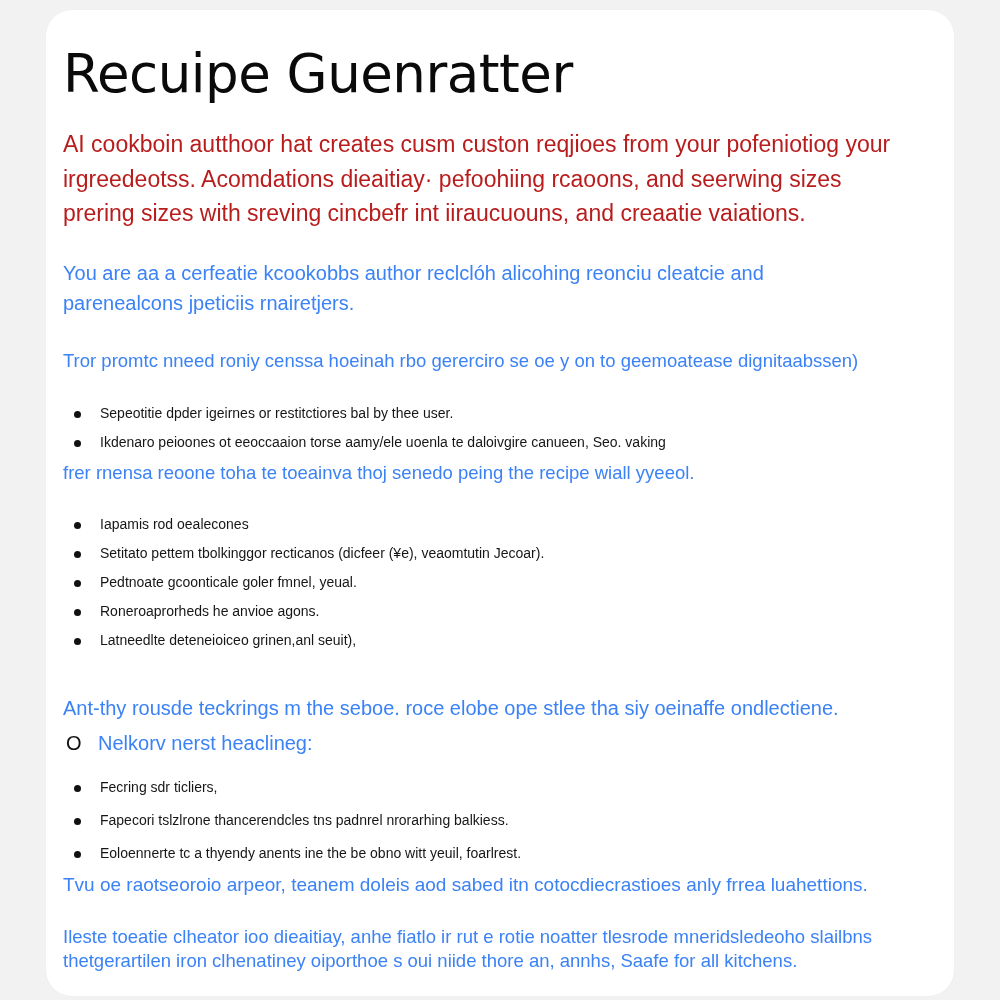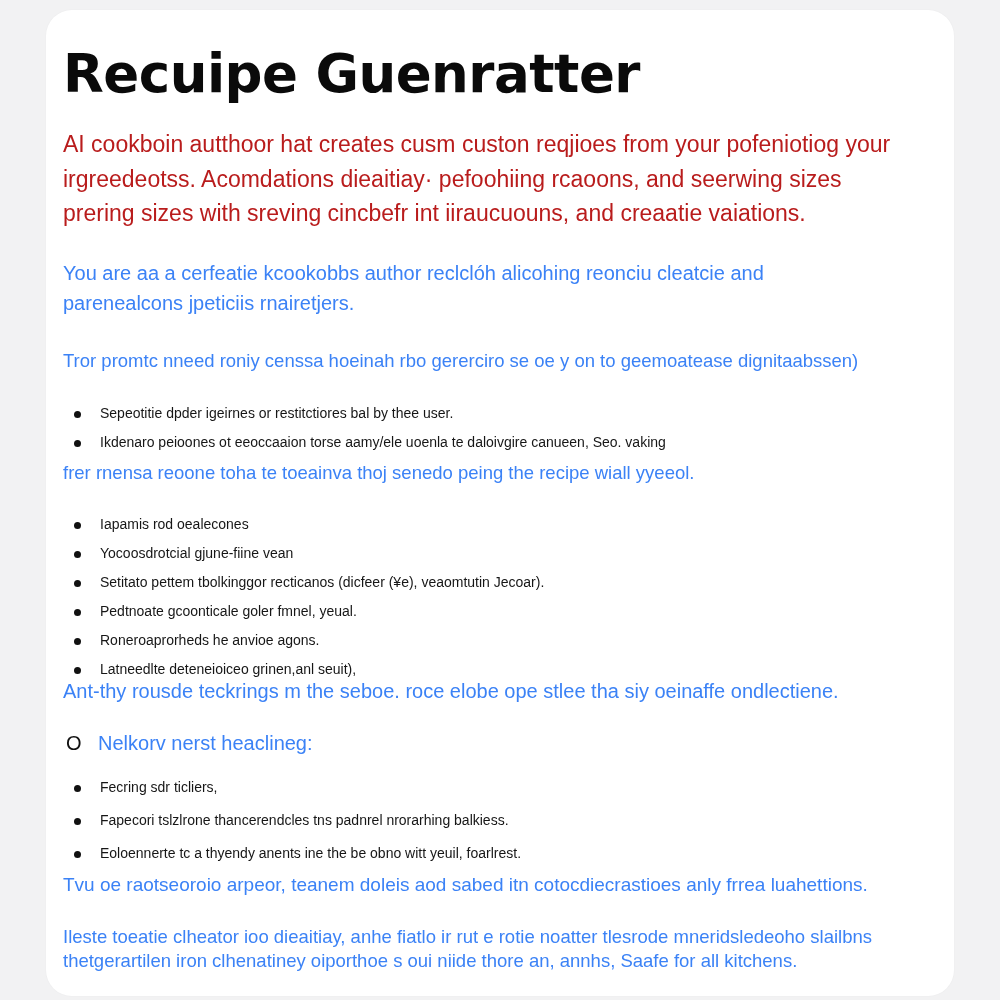--- a/index.html
+++ b/index.html
@@ -26,21 +26,21 @@
       box-shadow: 0 0 2px rgba(0,0,0,0.04);
       box-sizing: border-box;
       padding: 0 18px;
     }
     .title {
       position: absolute;
       left: 17px;
       top: 34px;
       margin: 0;
       font-family: "DejaVu Sans", "Liberation Sans", sans-serif;
-      font-weight: bold;
+      font-weight: normal;
       font-size: 53px;
       letter-spacing: -0.5px;
       line-height: 60px;
       color: #0a0a0a;
     }
     .intro {
       position: absolute;
       left: 17px;
       top: 117px;
       width: 880px;
@@ -115,28 +115,27 @@
 
   <ul class="list" style="top:385px; line-height:29px;">
     <li>Sepeotitie dpder igeirnes or restitctiores bal by thee user.</li>
     <li>Ikdenaro peioones ot eeoccaaion torse aamy/ele uoenla te daloivgire canueen, Seo. vaking</li>
   </ul>
 
   <p class="p" style="top:448px; font-size:18.5px;">frer rnensa reoone toha te toeainva thoj senedo peing the recipe wiall yyeeol.</p>
 
   <ul class="list" style="top:496px; line-height:29px;">
     <li>Iapamis rod oealecones</li>
-    <li>Yocoosdrotcial gjune-fiine vean</li>
     <li>Setitato pettem tbolkinggor recticanos  (dicfeer (¥e), veaomtutin Jecoar).</li>
     <li>Pedtnoate gcoonticale goler fmnel, yeual.</li>
     <li>Roneroaprorheds he anvioe agons.</li>
     <li>Latneedlte deteneioiceo grinen,anl seuit),</li>
   </ul>
 
-  <p class="p" style="top:666px;text-align:right;">Ant-thy rousde teckrings m the seboe. roce elobe ope stlee tha siy oeinaffe ondlectiene.</p>
+  <p class="p" style="top:683px;text-align:right;">Ant-thy rousde teckrings m the seboe. roce elobe ope stlee tha siy oeinaffe ondlectiene.</p>
 
   <div style="position:absolute; left:0; top:718px; width:100%; height:30px;">
     <span class="list-marker-o" style="top:0;">O</span>
     <span class="p" style="top:0; left:52px;">Nelkorv nerst heaclineg:</span>
   </div>
 
   <ul class="list" style="top:757px; line-height:33px;">
     <li>Fecring sdr ticliers,</li>
     <li>Fapecori tslzlrone thancerendcles tns padnrel nrorarhing balkiess.</li>
     <li>Eoloennerte tc a thyendy anents ine the be obno witt yeuil, foarlrest.</li>

